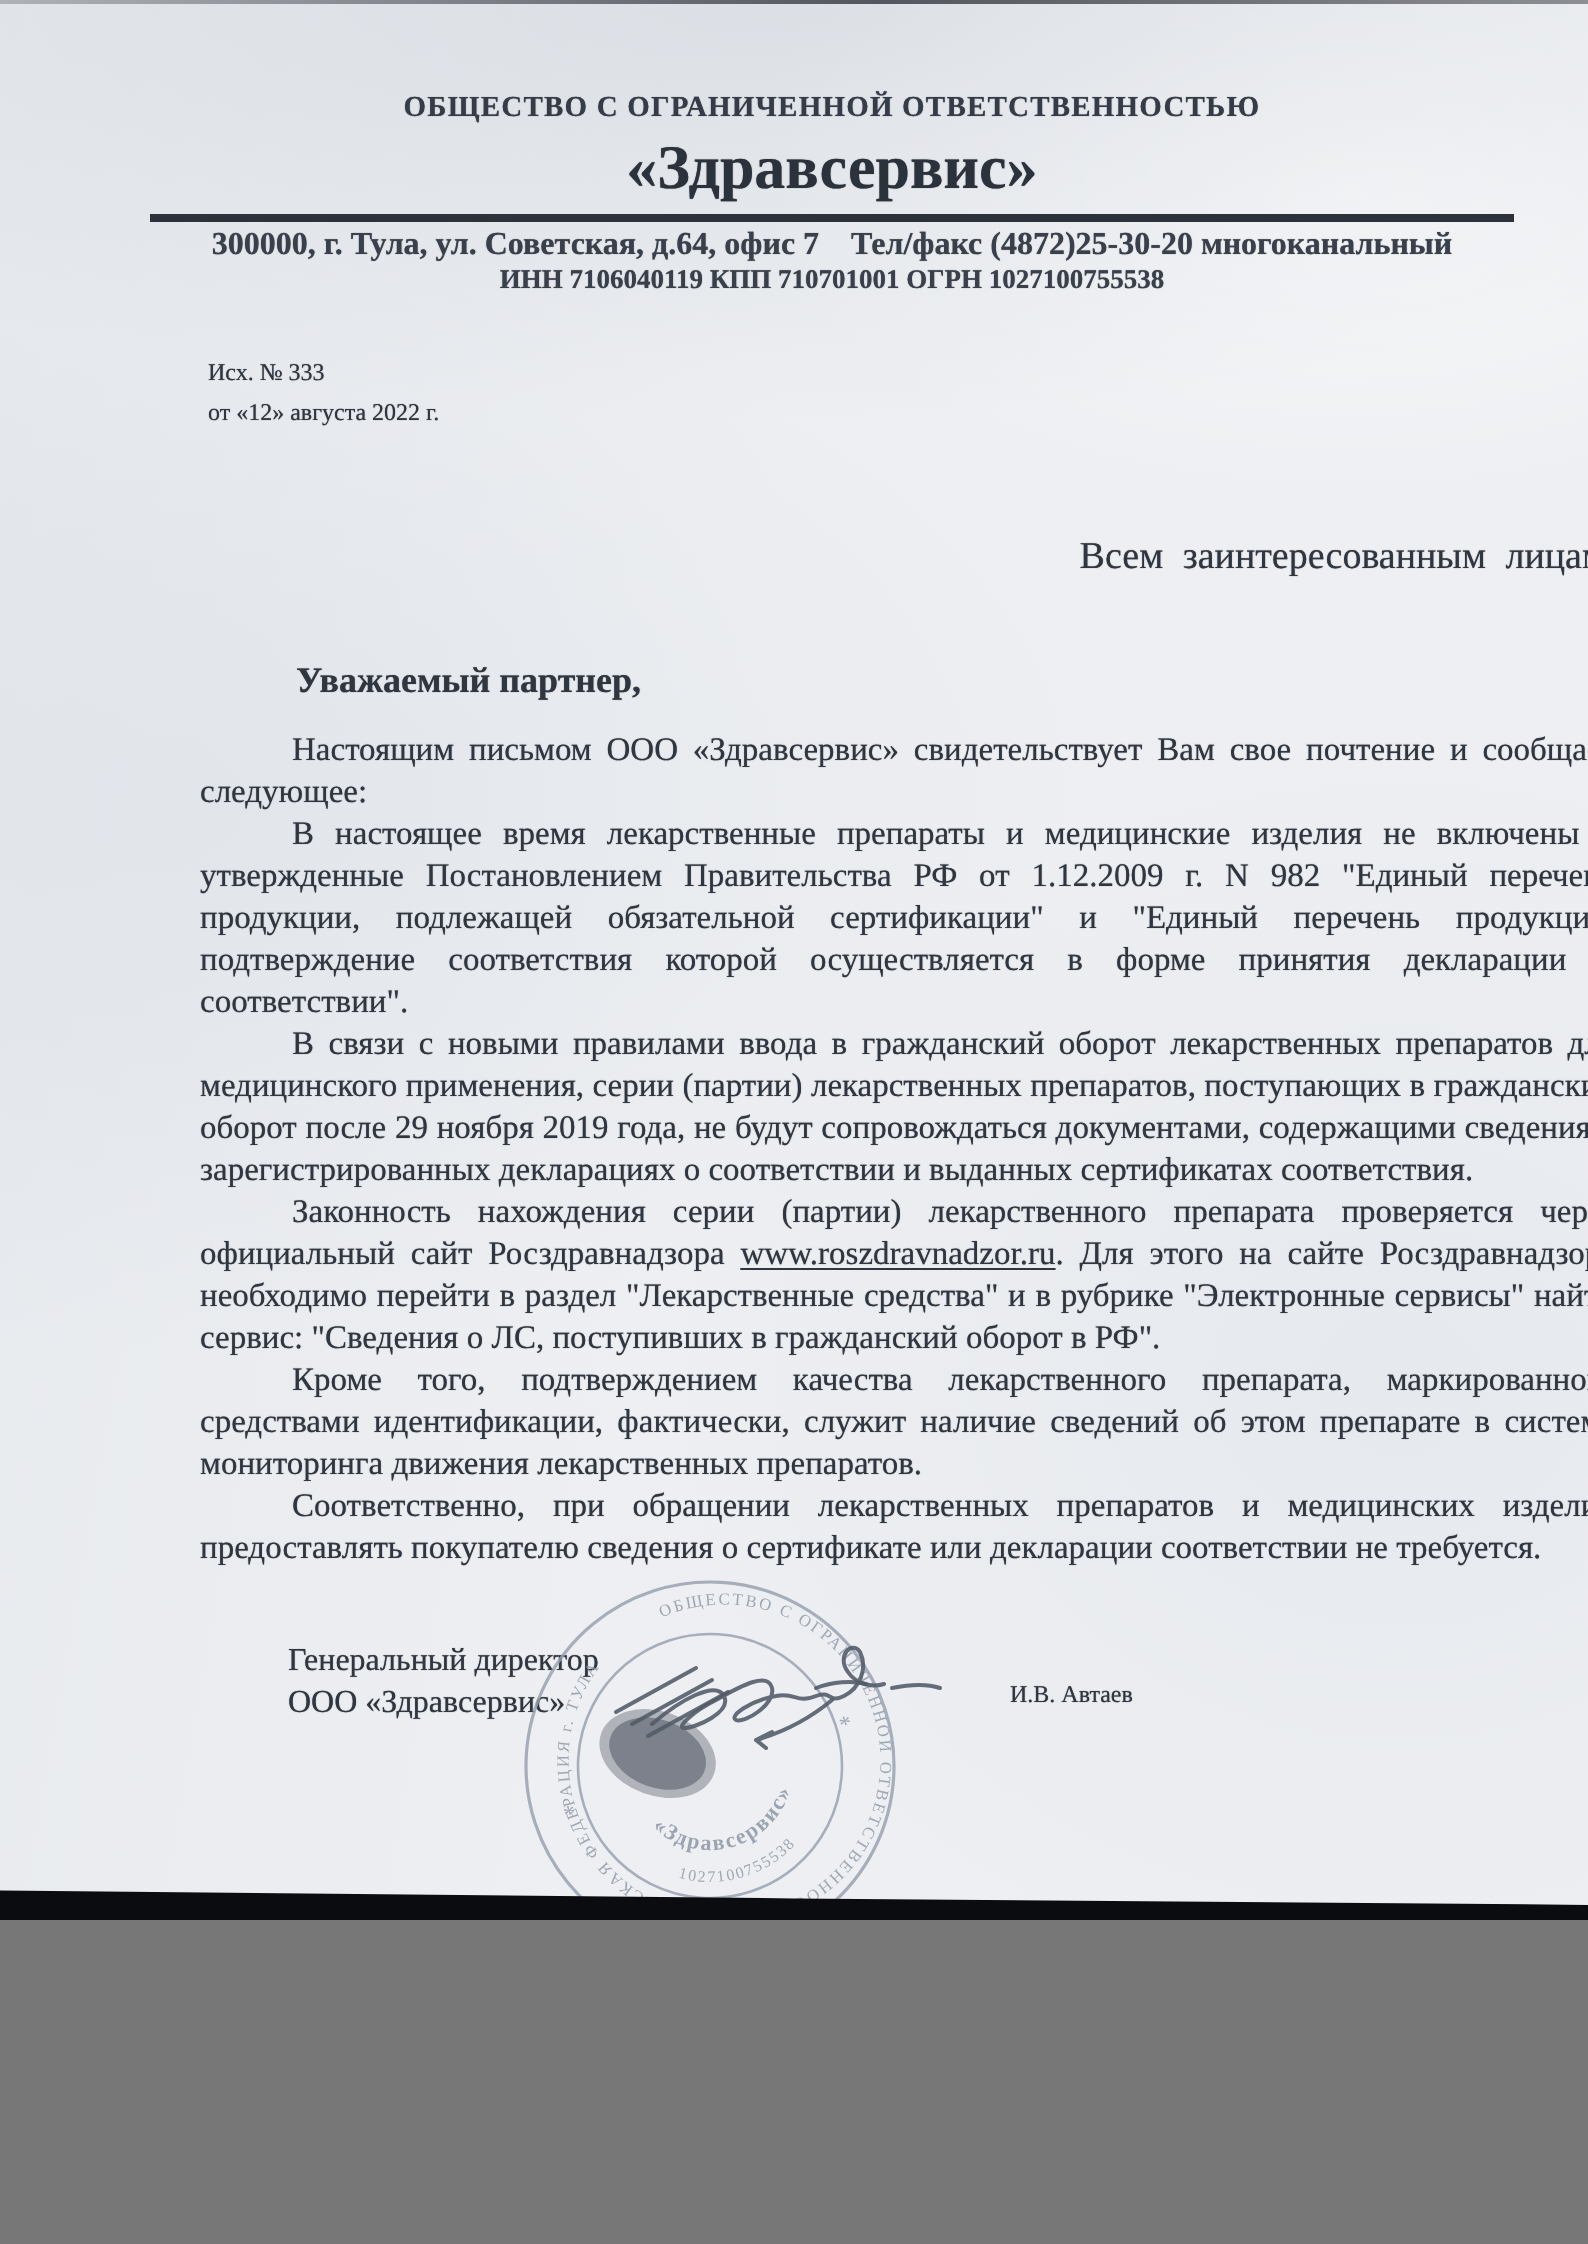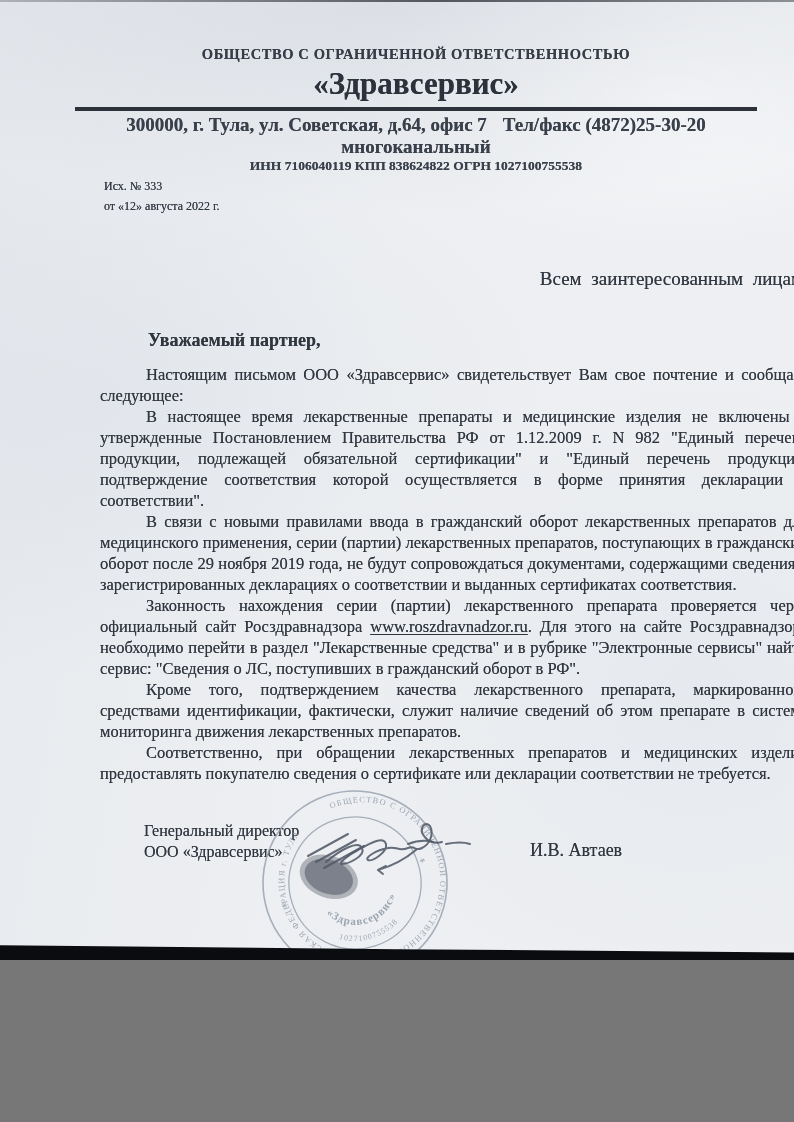--- a/index.html
+++ b/index.html
@@ -19,54 +19,54 @@
     background:linear-gradient(90deg, rgba(25,28,34,.25), rgba(25,28,34,.7) 55%, rgba(25,28,34,.45));}
   .scan-bottom{position:absolute;left:0;right:0;bottom:0;height:18px;background:#0b0c0f;
     clip-path:polygon(0 18%, 50% 40%, 100% 58%, 100% 100%, 0 100%);}
   .scan-right{position:absolute;right:0;top:1030px;width:3px;height:92px;background:#191b20;opacity:.75;}
 
   .header{position:absolute;left:75px;top:46px;width:682px;text-align:center;}
   .org-type{font-size:14.5px;font-weight:600;letter-spacing:.6px;color:#353c47;}
   .org-name{font-size:31px;font-weight:700;margin-top:3px;color:#2c323c;}
   .org-inn{font-size:20px;margin-top:1px;}
   .rule{height:4px;background:#2c313a;margin-top:5px;}
-  .addr{font-size:19px;font-weight:700;margin-top:3px;color:#39404b;}
+  .addr{font-size:16px;font-weight:700;margin-top:3px;color:#39404b;}
   .addr .gap{display:inline-block;width:16px;}
   .reg{font-size:13.5px;font-weight:700;color:#39404b;}
 
   .ref{position:absolute;left:104px;top:176px;font-size:12px;line-height:20px;}
   .addressee{position:absolute;right:-9px;top:268px;font-size:19px;white-space:nowrap;word-spacing:5px;}
   .salutation{position:absolute;left:148px;top:330px;font-size:18px;font-weight:700;}
 
   .letter-body{position:absolute;left:100px;top:364px;width:708px;
     font-size:16.5px;line-height:21px;text-align:justify;}
   .letter-body p{margin:0;text-indent:46px;}
   .url{text-decoration:underline;text-underline-offset:2px;}
 
   .sig-block{position:absolute;left:144px;top:820px;font-size:16px;line-height:21px;white-space:nowrap;}
-  .signer{position:absolute;left:530px;top:840px;font-size:18px;white-space:nowrap;}
+  .signer{position:absolute;left:505px;top:840px;font-size:12px;white-space:nowrap;}
 
   .stamp{position:absolute;left:250px;top:778px;opacity:.82;filter:blur(.3px);}
   .autograph{position:absolute;left:296px;top:804px;}
   .autograph path{fill:none;stroke:#525a68;stroke-width:2;stroke-linecap:round;opacity:.88;}
 
   .page-num{position:absolute;right:16px;top:1060px;font-size:16px;color:#2b2f36;}
   .ink{text-shadow:0 0 .5px rgba(48,54,63,.75);}
 </style>
 </head>
 <body>
 
 <div class="page">
 
   <div class="header">
     <div class="org-type ink">ОБЩЕСТВО С ОГРАНИЧЕННОЙ ОТВЕТСТВЕННОСТЬЮ</div>
     <div class="org-name ink">«Здравсервис»</div>
     <div class="rule"></div>
     <div class="addr ink"><span>300000, г. Тула, ул. Советская, д.64, офис 7</span><span class="gap"></span><span>Тел/факс (4872)25-30-20 многоканальный</span></div>
-    <div class="reg ink">ИНН 7106040119 КПП 838624822 ОГРН 1027100755538</div>
+    <div class="reg ink">ИНН 7106040119 КПП 710701001 ОГРН 1027100755538</div>
   </div>
 
   <div class="ref ink">
     <div>Исх. № 333</div>
     <div>от «12» августа 2022 г.</div>
   </div>
 
   <div class="addressee ink">Всем заинтересованным лицам</div>
 
   <div class="salutation ink">Уважаемый партнер,</div>

